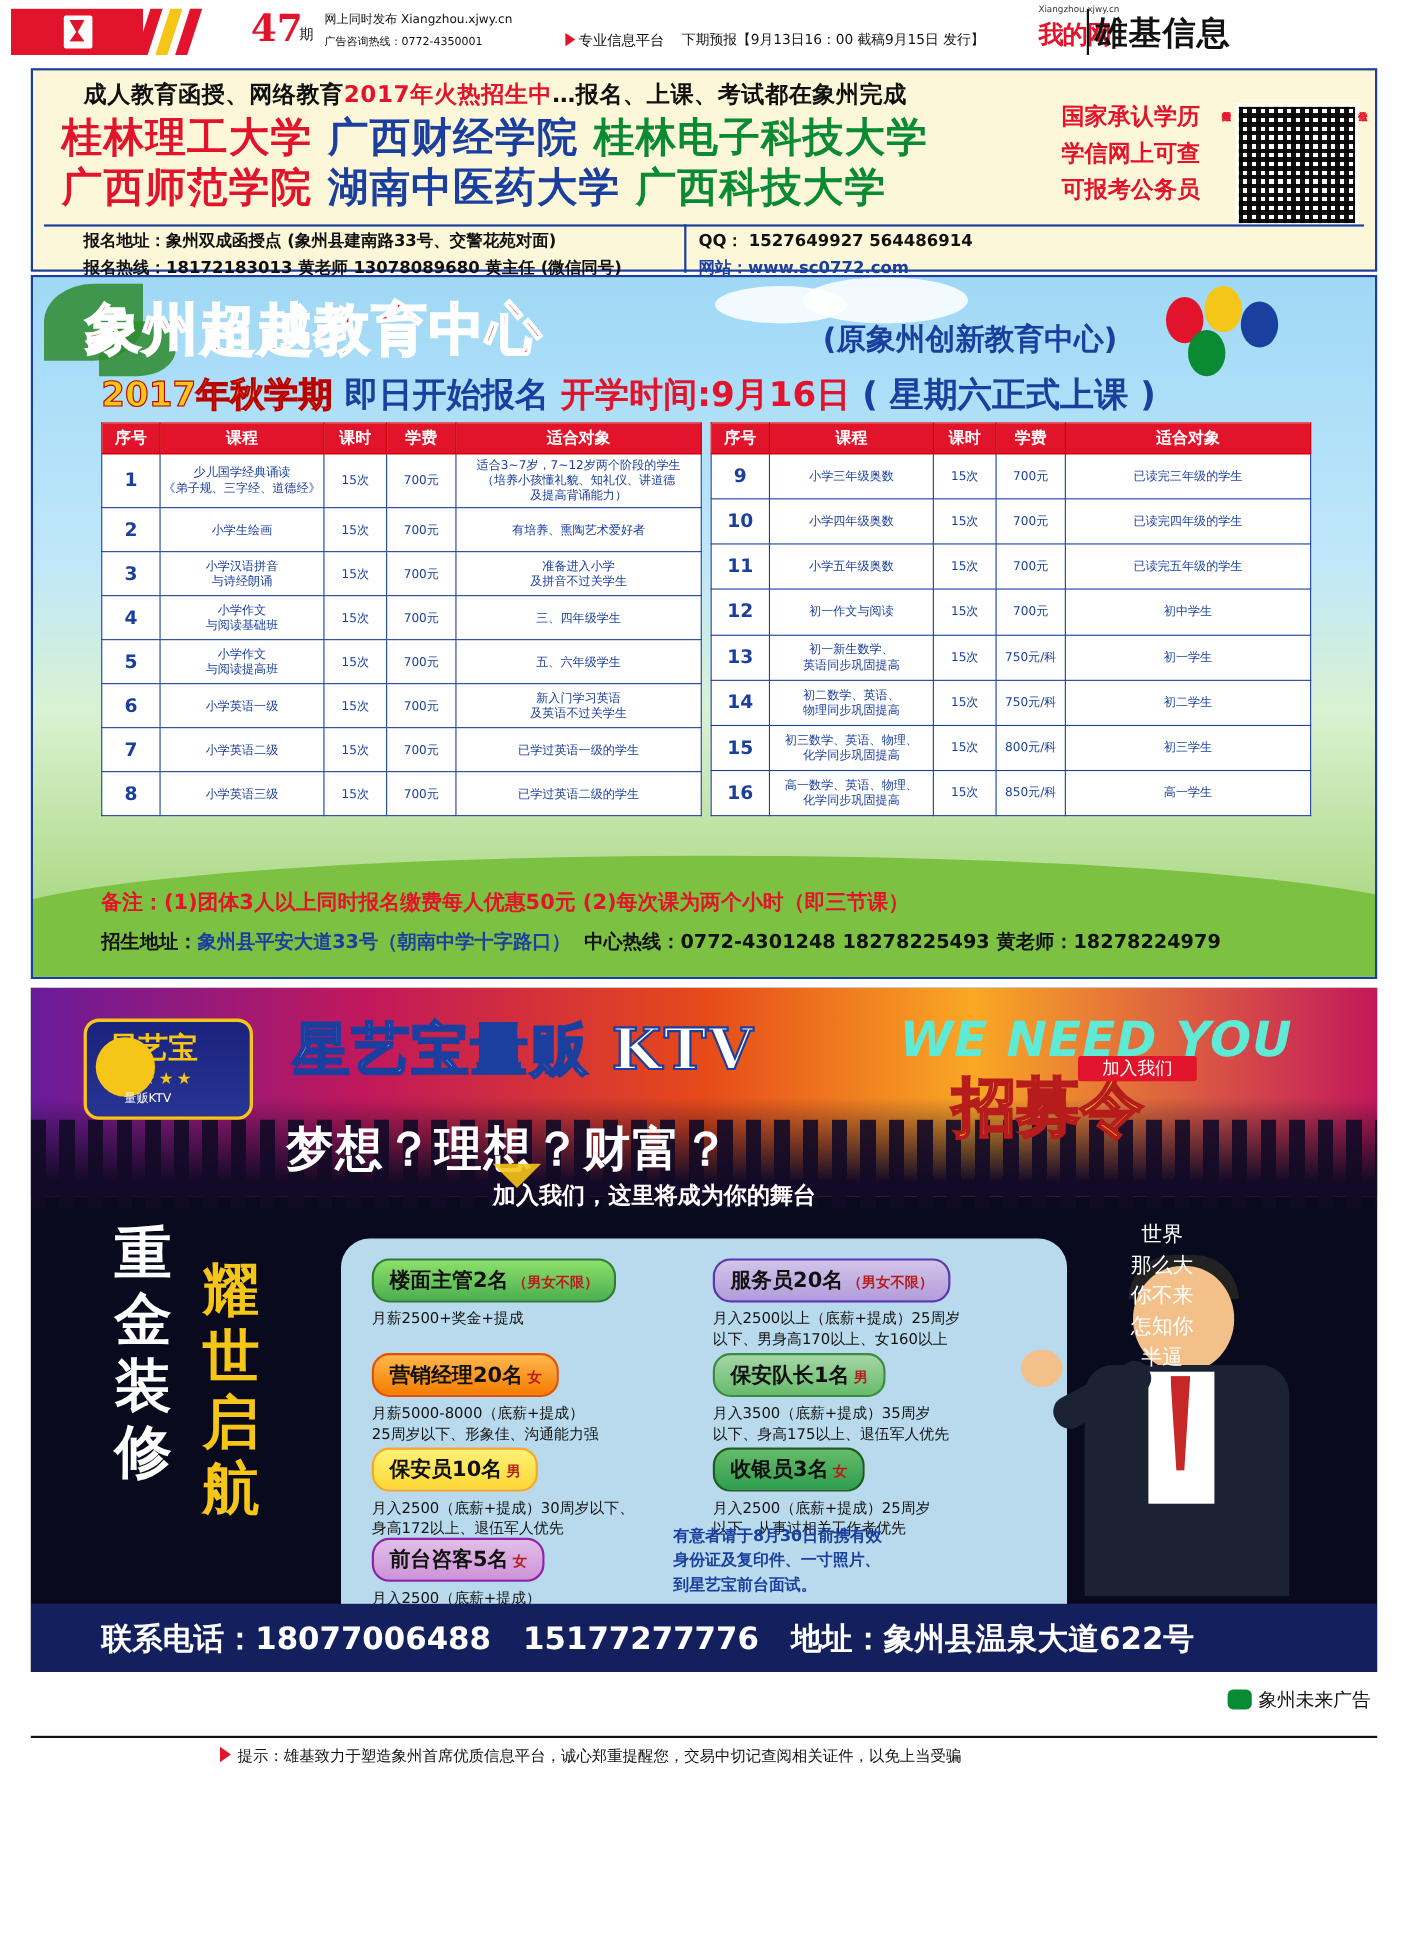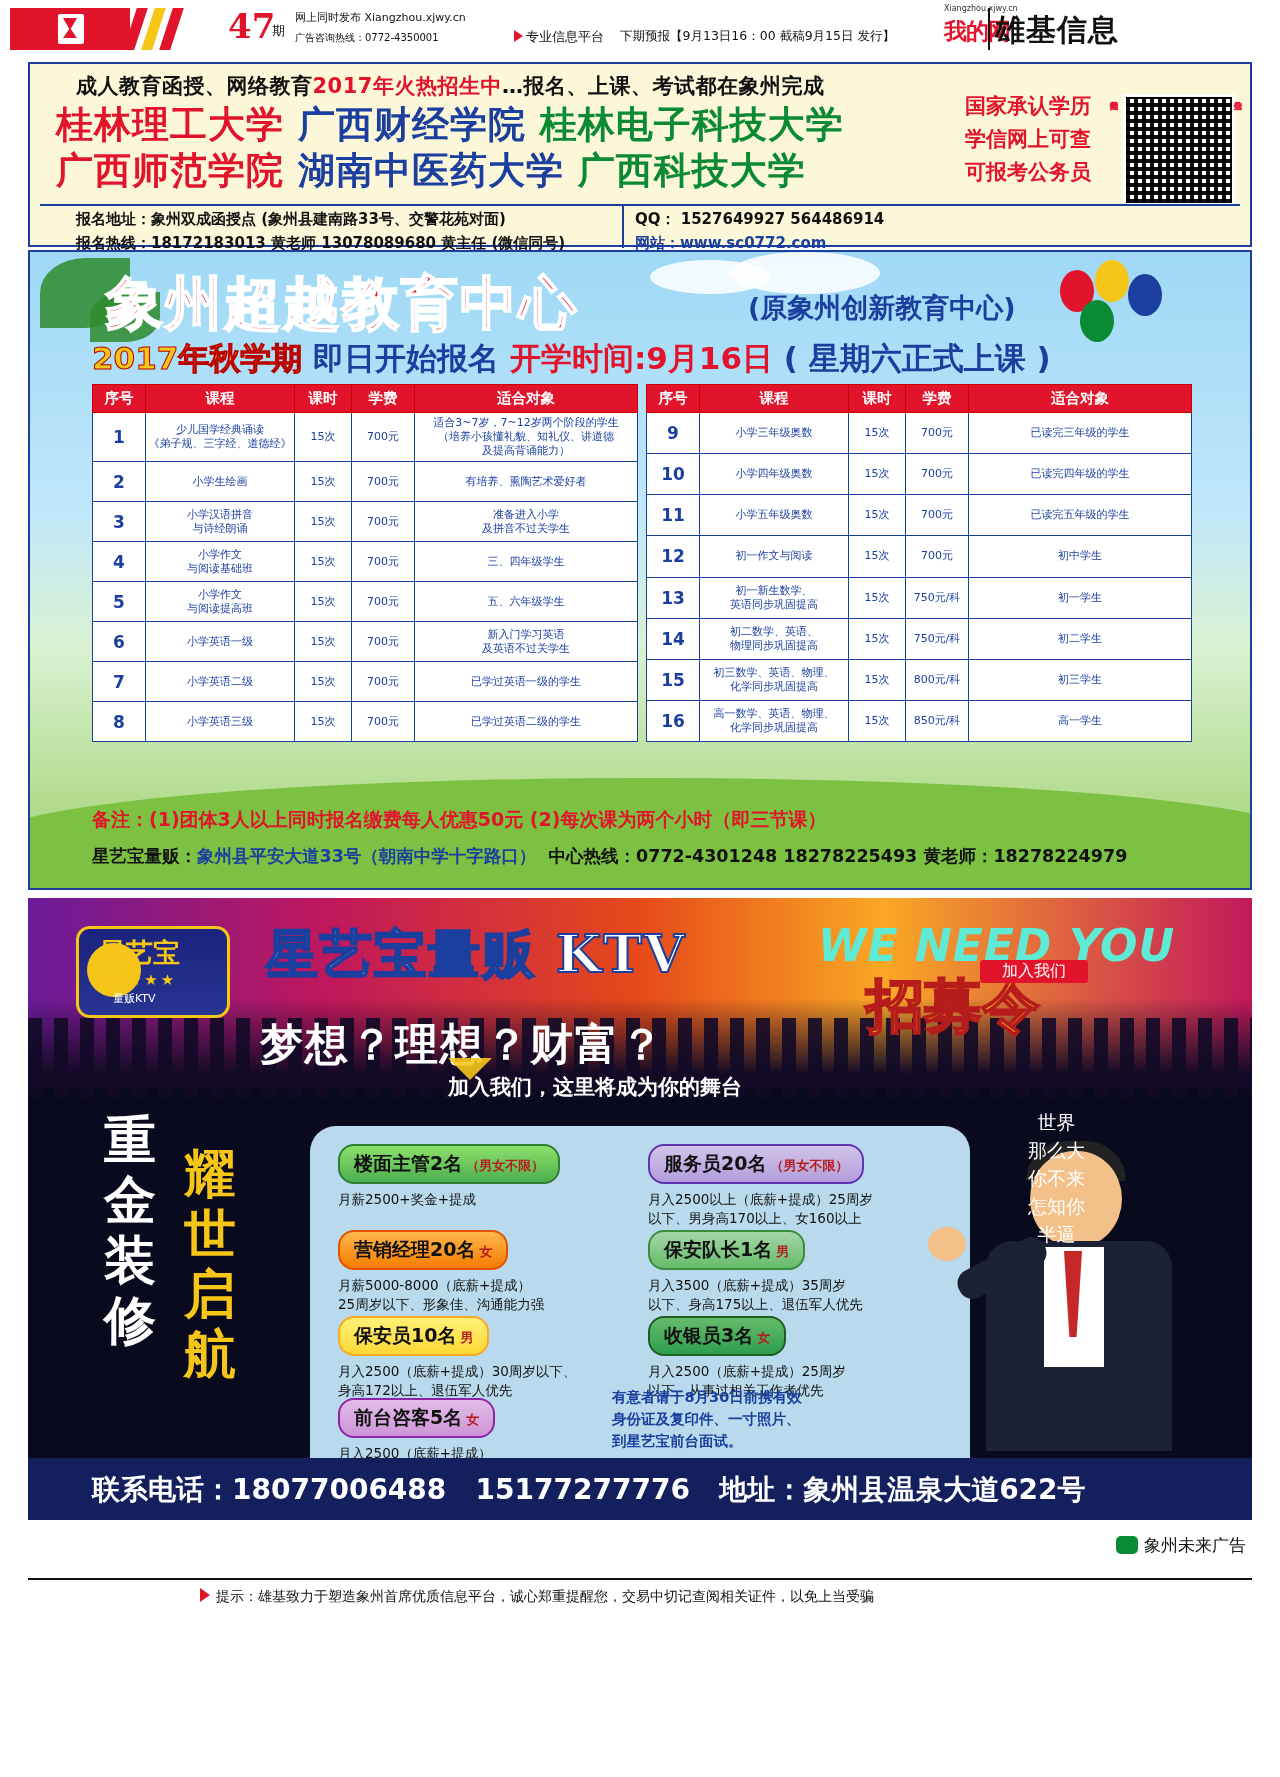--- a/index.html
+++ b/index.html
@@ -58,21 +58,21 @@
   .ad1-vline{position:absolute;left:592px;top:140px;width:2px;height:44px;background:#1a3f9e;}
 
   
   .ad2{position:absolute;left:28px;top:250px;width:1224px;height:640px;
        background:linear-gradient(#9fd8f5 0%,#bfe7fb 40%,#d9f2d2 62%,#9ed06a 100%);
        border:2px solid #1a3f9e;box-sizing:border-box;overflow:hidden;}
   .cloud{position:absolute;background:#fff;border-radius:50%;opacity:.85}
   .leaf{position:absolute;border-radius:50% 0 50% 0;background:#2e8b2e;opacity:.85}
   .balloon{position:absolute;width:34px;height:42px;border-radius:50%;}
   .hill{position:absolute;bottom:0;left:-40px;width:1320px;height:110px;background:#7cc142;border-radius:50% 50% 0 0/60px 60px 0 0;}
-  .ad2-title{position:absolute;left:76px;top:14px;font-size:57px;font-weight:bold;color:#e2142b;
+  .ad2-title{position:absolute;left:48px;top:14px;font-size:50px;font-weight:bold;color:#e2142b;
      -webkit-text-stroke:2px #fff;letter-spacing:2px;font-family:"DejaVu Serif","Liberation Serif",serif;}
   .ad2-sub{position:absolute;left:718px;top:38px;font-size:27px;font-weight:bold;color:#1a3f9e;}
   .ad2-line2{position:absolute;left:62px;top:86px;font-size:31px;font-weight:bold;white-space:nowrap;}
   .ad2-line2 .y{color:#f5c518;-webkit-text-stroke:1px #b00}
   .ad2-line2 .r{color:#e2142b}
   .ad2-line2 .b{color:#1a3f9e}
   .tbl-wrap{position:absolute;left:62px;top:132px;width:1100px;display:flex;gap:8px;}
   table.courses{border-collapse:collapse;width:546px;background:#fff;}
   table.courses th{background:#e2142b;color:#fff;font-size:14.5px;font-weight:bold;border:1px solid #c00;padding:4px 0;text-align:center;}
   table.courses td{border:1px solid #1a3f9e;font-size:11px;color:#1a3f9e;text-align:center;padding:3px 2px;line-height:14px;height:33px;}
@@ -356,21 +356,21 @@
               <td>15次</td>
               <td>850元/科</td>
               <td>高一学生</td>
             </tr>
           </tbody>
       </table>
     </div>
 
     <div class="ad2-note">备注：(1)团体3人以上同时报名缴费每人优惠50元   (2)每次课为两个小时（即三节课）</div>
     <div class="ad2-addr">
-      <span>星艺宝量贩：</span><span class="blue">象州县平安大道33号（朝南中学十字路口）</span>
+      <span>招生地址：</span><span class="blue">象州县平安大道33号（朝南中学十字路口）</span>
       &nbsp;<span>中心热线：</span><span>0772-4301248 18278225493 黄老师：18278224979</span>
     </div>
   </div>
 
   <div class="ad3">
     <div class="ktv-top"></div>
     <div class="crowd"></div>
 
     <div class="ktv-badge">
       <div class="ktv-moon"></div>

